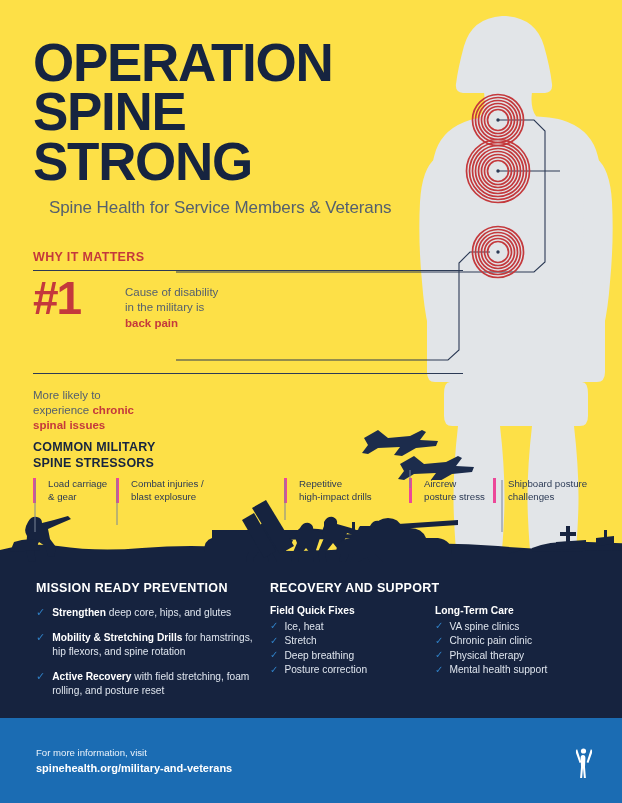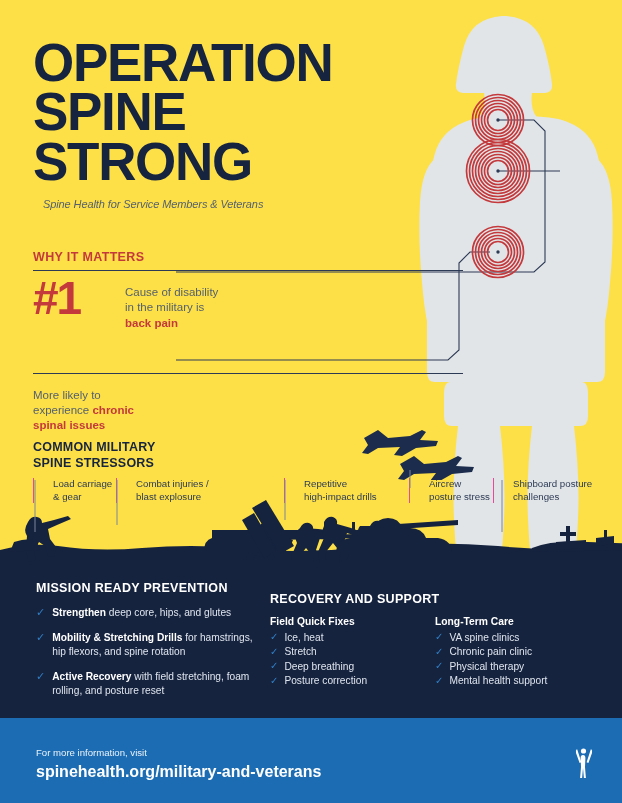--- a/index.html
+++ b/index.html
@@ -17,22 +17,22 @@
 
   
   .headline{position:absolute;left:33px;top:38px;z-index:6;}
   .headline h1{
     margin:0;color:#162440;
     font-size:53px;line-height:0.93;
     font-weight:bold;letter-spacing:-1.3px;
   }
   .headline h1 span{display:block;}
   .subtitle{
-    margin:12px 0 0 10px;color:#55606e;
-    font-size:11px;font-weight:400;letter-spacing:-0.1px;font-style:italic;
+    margin:12px 0 0 16px;color:#55606e;
+    font-size:17px;font-weight:400;letter-spacing:-0.1px;
   }
 
   
   .why-wrap{position:absolute;left:33px;top:250px;width:560px;z-index:6;}
   .why-title{
     color:#c4393c;font-size:12.5px;font-weight:bold;
     letter-spacing:0.35px;margin-bottom:6px;
   }
   .stat-rule{position:relative;height:1px;background:#2c3a55;width:430px;}
   .stat-row{display:flex;align-items:flex-start;margin-top:7px;}
@@ -49,54 +49,54 @@
 
   
   .stress-wrap{position:absolute;left:33px;top:440px;width:580px;z-index:6;}
   .stress-title{
     color:#162440;font-size:12.5px;font-weight:bold;
     line-height:1.25;letter-spacing:0.2px;
   }
   .stress-labels{position:absolute;left:0;top:38px;width:580px;height:40px;}
   .slab{
     position:absolute;font-size:9.7px;color:#2c3a55;
-    line-height:1.3;padding-left:19px;border-left:1px solid #ec4899;
+    line-height:1.3;padding-left:12px;border-left:3px solid #ec4899;
   }
 
   
   .battlefield{position:absolute;left:0;top:498px;width:622px;height:66px;z-index:4;}
 
   
   .dark{
     position:absolute;left:0;top:562px;width:622px;height:156px;
     background:#16233f;z-index:5;
   }
   .dk-h{
     color:#ffffff;font-size:12.5px;font-weight:bold;letter-spacing:0.3px;
   }
   .col-left{position:absolute;left:36px;top:19px;width:218px;}
-  .col-right{position:absolute;left:270px;top:19px;width:330px;margin-top:11px;}
+  .col-right{position:absolute;left:270px;top:19px;width:330px;}
   .prev-item{display:flex;margin-top:11px;}
   .chk{color:#2f7fc4;font-size:11px;line-height:1.2;margin-right:7px;flex:0 0 auto;}
   .prev-txt{color:#dfe5ee;font-size:10.2px;line-height:1.38;}
   .prev-txt b{color:#ffffff;}
   .sub2{display:flex;margin-top:10px;}
   .sub2 > div{width:50%;}
   .sub-h{color:#ffffff;font-size:10.3px;font-weight:bold;margin-bottom:4px;}
   .li{display:flex;align-items:center;margin-bottom:2.5px;}
   .li .chk{font-size:10px;margin-right:6px;}
   .li span.t{color:#dfe5ee;font-size:10.2px;}
 
   
   .footer{
     position:absolute;left:0;top:718px;width:622px;height:85px;
     background:#1b6cb3;z-index:5;
   }
   .ft-text{position:absolute;left:36px;top:28px;color:#eaf2fa;font-size:9.6px;line-height:1.5;}
-  .ft-text b{color:#ffffff;font-size:16px;}
+  .ft-text b{color:#ffffff;font-size:11px;}
   .logo{position:absolute;right:22px;top:28px;display:flex;align-items:center;}
   .logo-mark{margin-right:5px;}
   .logo-txt{color:#fff;font-weight:bold;font-size:13.5px;line-height:1.02;letter-spacing:-0.3px;}
   .logo-txt .l2{font-weight:normal;letter-spacing:0.3px;}
 </style>
 </head>
 <body>
 
 <div class="poster">
 

